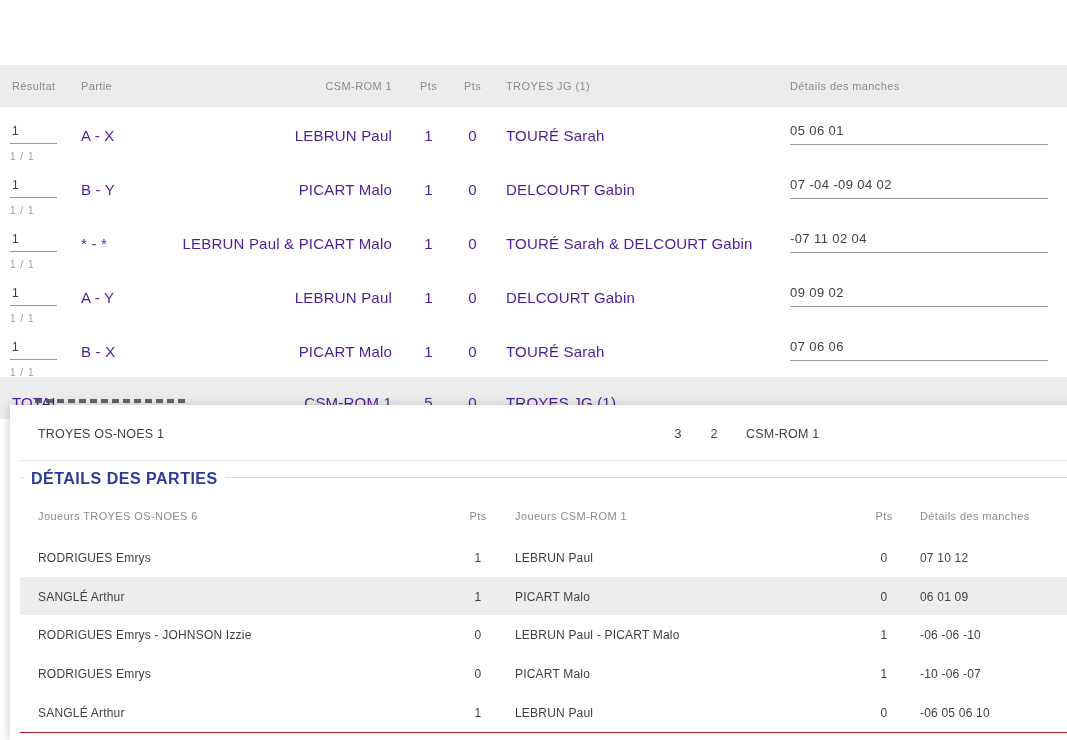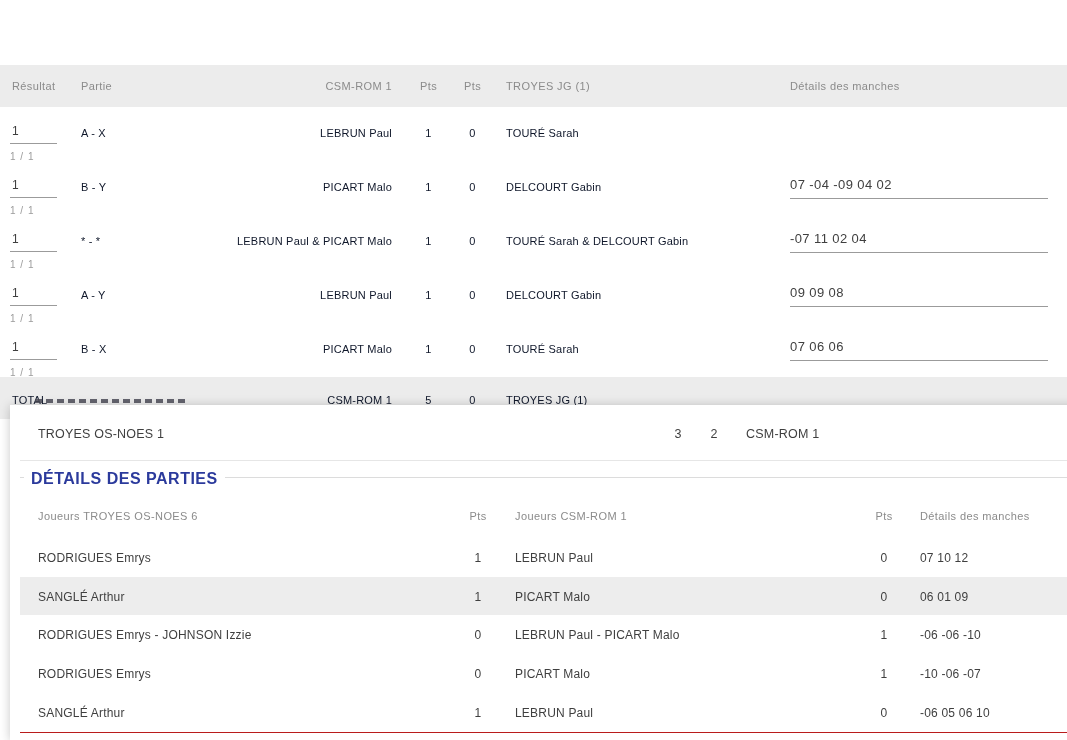--- a/index.html
+++ b/index.html
@@ -4,21 +4,21 @@
 <style>
   html,body{margin:0;padding:0;background:#fff;}
   .screen{position:relative;width:1067px;height:740px;background:#fff;overflow:hidden;
           font-family:"Liberation Sans","DejaVu Sans",sans-serif;color:#3f3f3f;padding-left:28px;}
 
   
   .hdr{position:absolute;left:0;right:0;top:65px;height:42px;background:#ececec;}
   .hcell{position:absolute;top:15px;font-size:11px;color:#8b8b8b;letter-spacing:.4px;white-space:nowrap;}
   .mrow{position:absolute;left:0;right:0;height:54px;border-bottom:1px solid #e6e6e6;background:#fff;}
   .m0{top:107px}.m1{top:161px}.m2{top:215px}.m3{top:269px}.m4{top:323px}
-  .cell{position:absolute;top:20px;font-size:11px;color:#0f172a;letter-spacing:.2px;white-space:nowrap;}
+  .cell{position:absolute;top:20px;font-size:15px;color:#4c1d95;letter-spacing:.2px;white-space:nowrap;}
   .c-partie{left:81px;}
   .c-home{left:170px;width:222px;text-align:right;}
   .c-pts1{left:410px;width:37px;text-align:center;}
   .c-pts2{left:454px;width:37px;text-align:center;}
   .c-away{left:506px;}
   .res-in{position:absolute;left:10px;top:17px;width:45px;border-bottom:1px solid #9b9b9b;
           font-size:12px;color:#3f3f3f;padding:0 0 5px 2px;}
   .res-ratio{position:absolute;left:10px;top:44px;width:45px;text-align:left;font-size:10px;color:#9c9c9c;letter-spacing:1px;}
   .manches-in{position:absolute;left:790px;top:16px;width:258px;border-bottom:1px solid #9b9b9b;
           font-size:13px;color:#3f3f3f;letter-spacing:.4px;padding-bottom:6px;}
@@ -66,20 +66,21 @@
   </div>
 
   <div class="mrow m0">
     <div class="res-in">1</div>
     <div class="res-ratio">1 / 1</div>
     <span class="cell c-partie">A - X</span>
     <span class="cell c-home">LEBRUN Paul</span>
     <span class="cell c-pts1">1</span>
     <span class="cell c-pts2">0</span>
     <span class="cell c-away">TOURÉ Sarah</span>
+    <div class="manches-in">05 06 01</div>
   </div>
 
   <div class="mrow m1">
     <div class="res-in">1</div>
     <div class="res-ratio">1 / 1</div>
     <span class="cell c-partie">B - Y</span>
     <span class="cell c-home">PICART Malo</span>
     <span class="cell c-pts1">1</span>
     <span class="cell c-pts2">0</span>
     <span class="cell c-away">DELCOURT Gabin</span>
@@ -98,21 +99,21 @@
   </div>
 
   <div class="mrow m3">
     <div class="res-in">1</div>
     <div class="res-ratio">1 / 1</div>
     <span class="cell c-partie">A - Y</span>
     <span class="cell c-home">LEBRUN Paul</span>
     <span class="cell c-pts1">1</span>
     <span class="cell c-pts2">0</span>
     <span class="cell c-away">DELCOURT Gabin</span>
-    <div class="manches-in">09 09 08</div>
+    <div class="manches-in">09 09 02</div>
   </div>
 
   <div class="mrow m4">
     <div class="res-in">1</div>
     <div class="res-ratio">1 / 1</div>
     <span class="cell c-partie">B - X</span>
     <span class="cell c-home">PICART Malo</span>
     <span class="cell c-pts1">1</span>
     <span class="cell c-pts2">0</span>
     <span class="cell c-away">TOURÉ Sarah</span>

